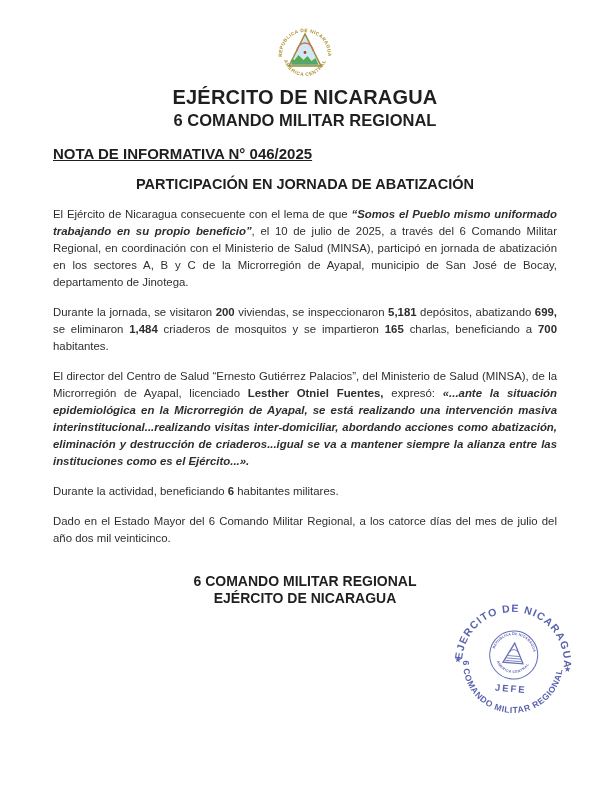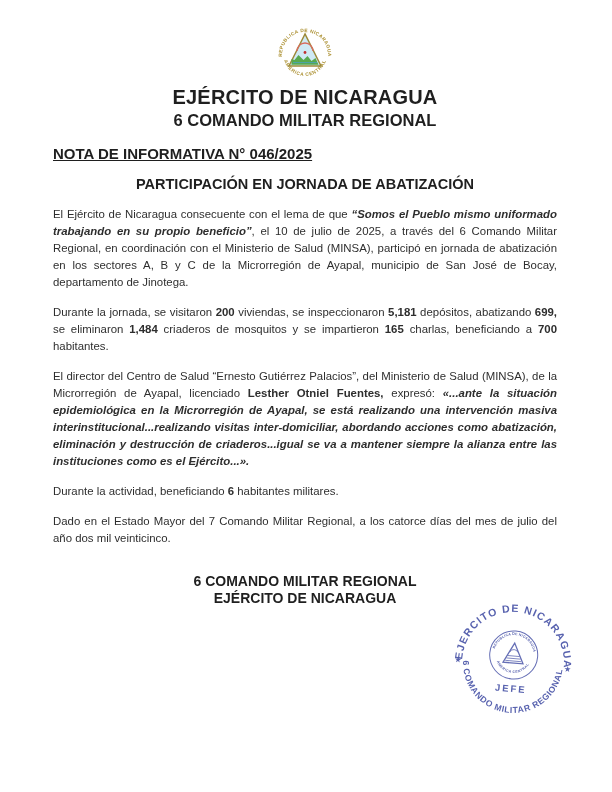--- a/index.html
+++ b/index.html
@@ -78,21 +78,21 @@
     <div class="org-title">EJÉRCITO DE NICARAGUA</div>
     <div class="org-subtitle">6 COMANDO MILITAR REGIONAL</div>
     <div class="note-number">NOTA DE INFORMATIVA N° 046/2025</div>
     <div class="subject">PARTICIPACIÓN EN JORNADA DE ABATIZACIÓN</div>
 
     <div class="doc-body">
         <p class="para"><span class="seg-n">El Ejército de Nicaragua consecuente con el lema de que </span><span class="seg-bi">“Somos el Pueblo mismo uniformado trabajando en su propio beneficio”</span><span class="seg-n">, el 10 de julio de 2025, a través del 6 Comando Militar Regional, en coordinación con el Ministerio de Salud (MINSA), participó en jornada de abatización en los sectores A, B y C de la Microrregión de Ayapal, municipio de San José de Bocay, departamento de Jinotega.</span></p>
         <p class="para"><span class="seg-n">Durante la jornada, se visitaron </span><span class="seg-b">200</span><span class="seg-n"> viviendas, se inspeccionaron </span><span class="seg-b">5,181</span><span class="seg-n"> depósitos, abatizando </span><span class="seg-b">699,</span><span class="seg-n"> se eliminaron </span><span class="seg-b">1,484</span><span class="seg-n"> criaderos de mosquitos y se impartieron </span><span class="seg-b">165</span><span class="seg-n"> charlas, beneficiando a </span><span class="seg-b">700</span><span class="seg-n"> habitantes.</span></p>
         <p class="para"><span class="seg-n">El director del Centro de Salud “Ernesto Gutiérrez Palacios”, del Ministerio de Salud (MINSA), de la Microrregión de Ayapal, licenciado </span><span class="seg-b">Lesther Otniel Fuentes,</span><span class="seg-n"> expresó: </span><span class="seg-bi">«...ante la situación epidemiológica en la Microrregión de Ayapal, se está realizando una intervención masiva interinstitucional...realizando visitas inter-domiciliar, abordando acciones como abatización, eliminación y destrucción de criaderos...igual se va a mantener siempre la alianza entre las instituciones como es el Ejército...».</span></p>
         <p class="para"><span class="seg-n">Durante la actividad, beneficiando </span><span class="seg-b">6</span><span class="seg-n"> habitantes militares.</span></p>
-        <p class="para"><span class="seg-n">Dado en el Estado Mayor del 7 Comando Militar Regional, a los catorce días del mes de julio del año dos mil veinticinco.</span></p>
+        <p class="para"><span class="seg-n">Dado en el Estado Mayor del 6 Comando Militar Regional, a los catorce días del mes de julio del año dos mil veinticinco.</span></p>
       </div>
 
     <div class="signature">
       <div>6 COMANDO MILITAR REGIONAL</div>
       <div>EJÉRCITO DE NICARAGUA</div>
     </div>
   </div>
 
   <svg class="stamp" viewBox="0 0 134 134">
     <defs>

